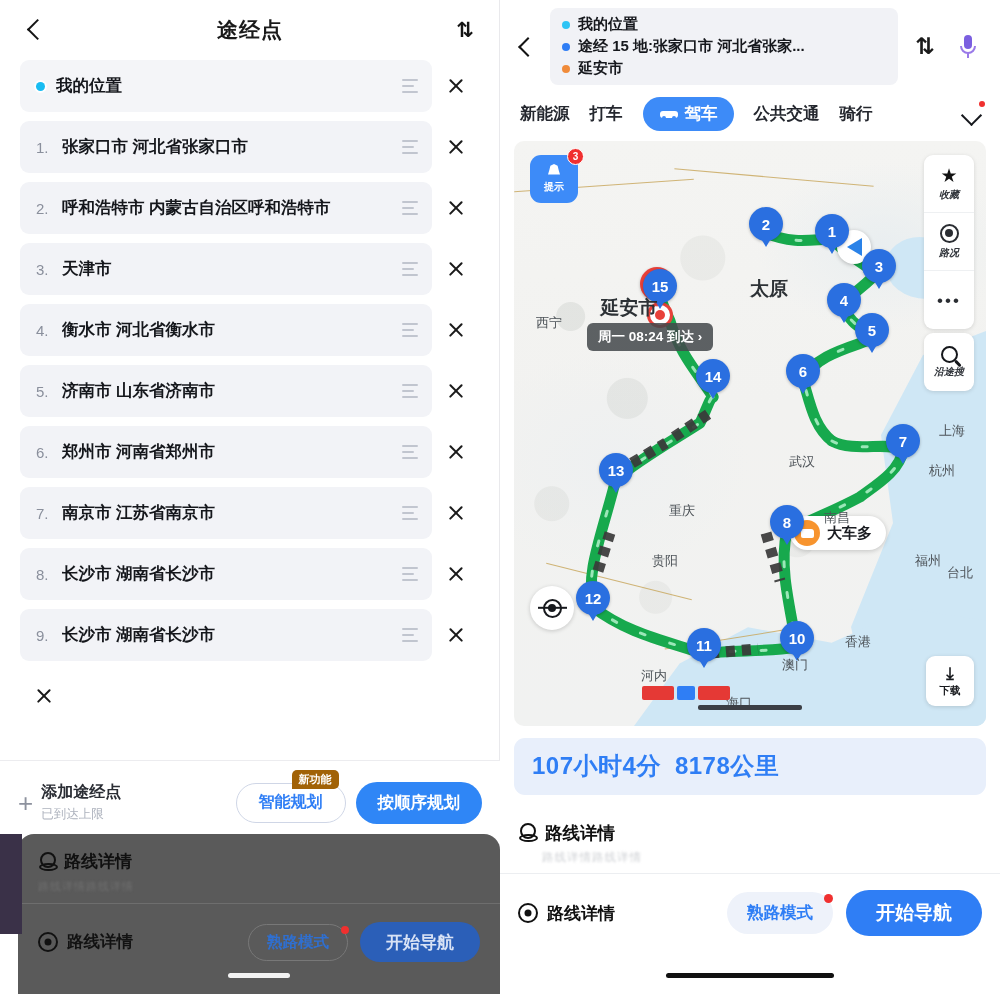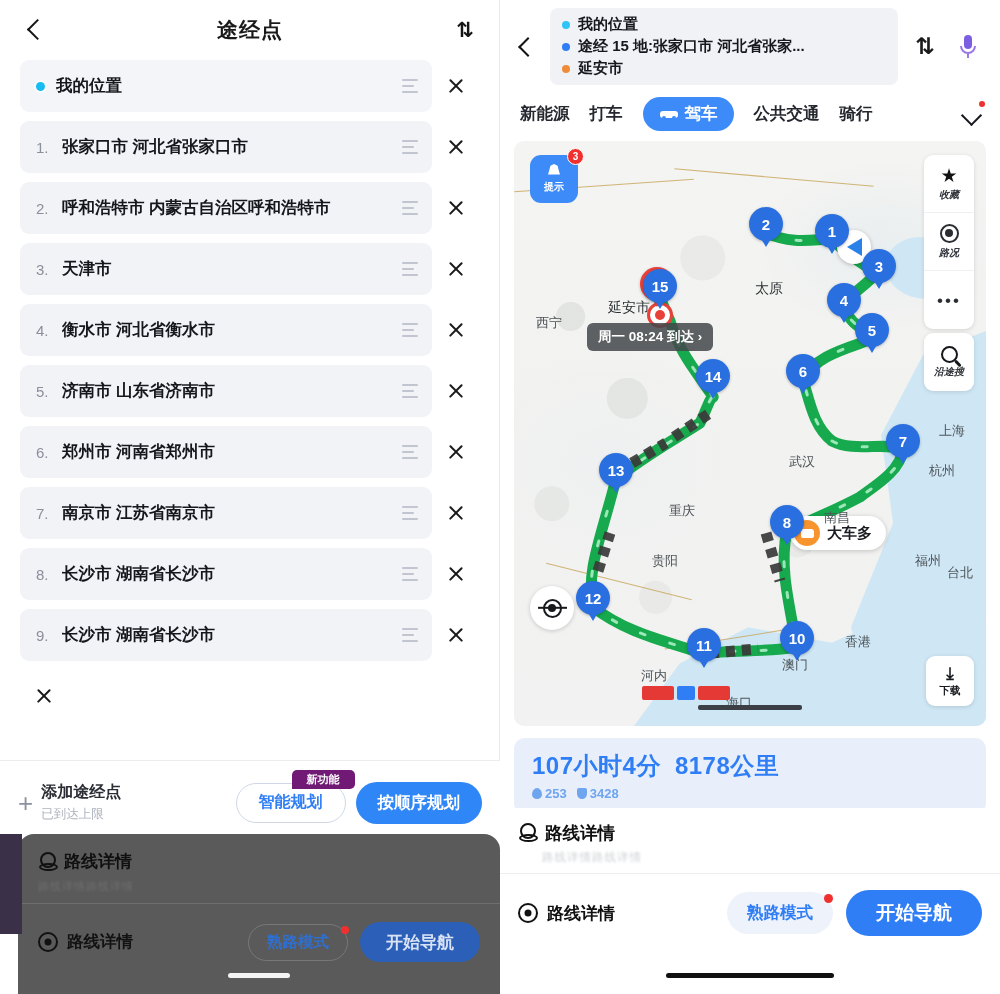--- a/index.html
+++ b/index.html
@@ -112,22 +112,22 @@
     filter:blur(.5px); cursor:pointer;
   }
   .btn-primary {
     background:#2f86f6; color:#fff; border:none;
     border-radius:22px; height:42px; padding:0 22px;
     font-size:16.5px; font-weight:700; display:flex; align-items:center;
     filter:blur(.5px); cursor:pointer;
   }
   .new-badge {
     position:absolute; top:-12px; left:56px;
-    background:#701a75; color:#fff; font-size:11px; font-weight:700;
-    padding:2px 15px; border-radius:5px 5px 5px 0; filter:blur(.6px);
+    background:#a16207; color:#fff; font-size:11px; font-weight:700;
+    padding:2px 7px; border-radius:5px 5px 5px 0; filter:blur(.6px);
     z-index:3;
   }
 
   
   .lp-overlay {
     position:absolute; left:18px; right:0; bottom:0;
     height:160px;
     background:#5a5a5a;
     border-radius:16px 16px 0 0;
     z-index:9;
@@ -284,21 +284,21 @@
   .nav-cursor::after {
     content:""; width:0;height:0;
     border-top:9px solid transparent; border-bottom:9px solid transparent;
     border-right:15px solid #2a82e8;
   }
 
   .city-label {
     position:absolute; font-size:13px; color:#4d5358; font-weight:400;
     transform:translate(-50%,-50%); white-space:nowrap;
   }
-  .city-label.big { font-size:14px; color:#2c3135; font-weight:400; }
+  .city-label.big { font-size:19px; color:#2c3135; font-weight:700; }
   .city-label.sea-l { color:#7f9fb5; }
 
   .alert-btn {
     position:absolute; left:16px; top:14px; width:48px; height:48px;
     background:#3d8bf8; border-radius:11px; color:#fff;
     display:flex; flex-direction:column; align-items:center; justify-content:center;
     gap:1px; cursor:pointer;
   }
   .alert-btn .bell {
     width:15px; height:15px; background:#fff;
@@ -831,30 +831,20 @@
         <span class="dl-lbl">下载</span>
       </div>
 
       <div class="map-scale"></div>
     </div>
 
     <div class="summary">
       <div class="sm-main">
         <span>107小时4分</span><span class="gap"></span><span>8178公里</span>
       </div>
-      <div class="sm-sub">
-        <span class="sm-chip">
-          <span class="sm-ic"></span>
-          <span>253</span>
-        </span>
-        <span class="sm-chip">
-          <span class="sm-ic money"></span>
-          <span>3428</span>
-        </span>
-      </div>
     </div>
 
     <div class="rp-bottom">
       <div class="rb-row1">
         <div class="pin-icon"></div>
         <div class="rb-title">路线详情</div>
       </div>
       <div class="rb-sub">路线详情路线详情</div>
       <div class="rb-divider"></div>
       <div class="rb-row2">

